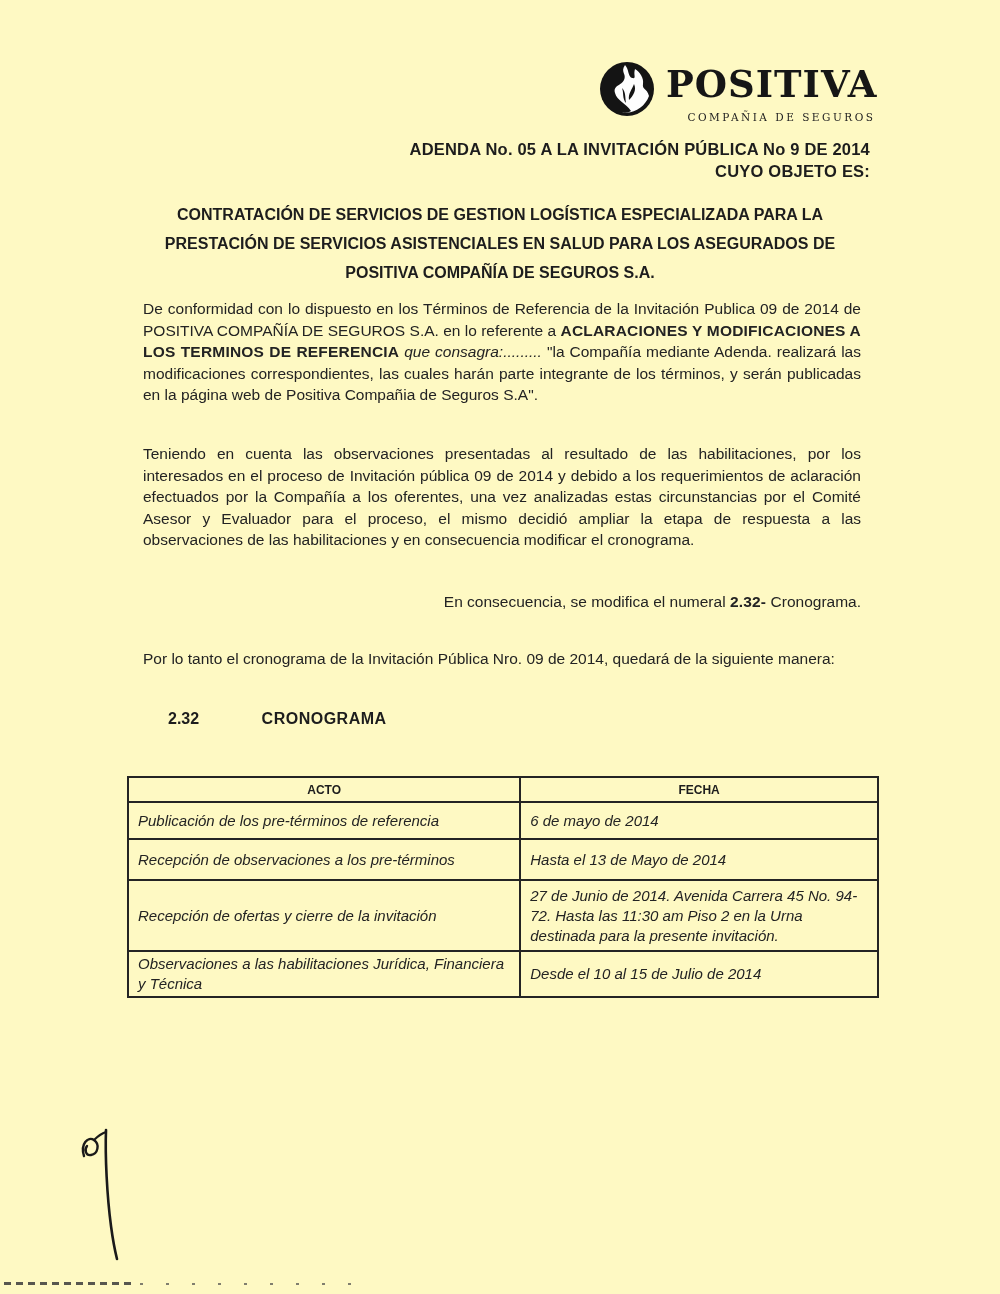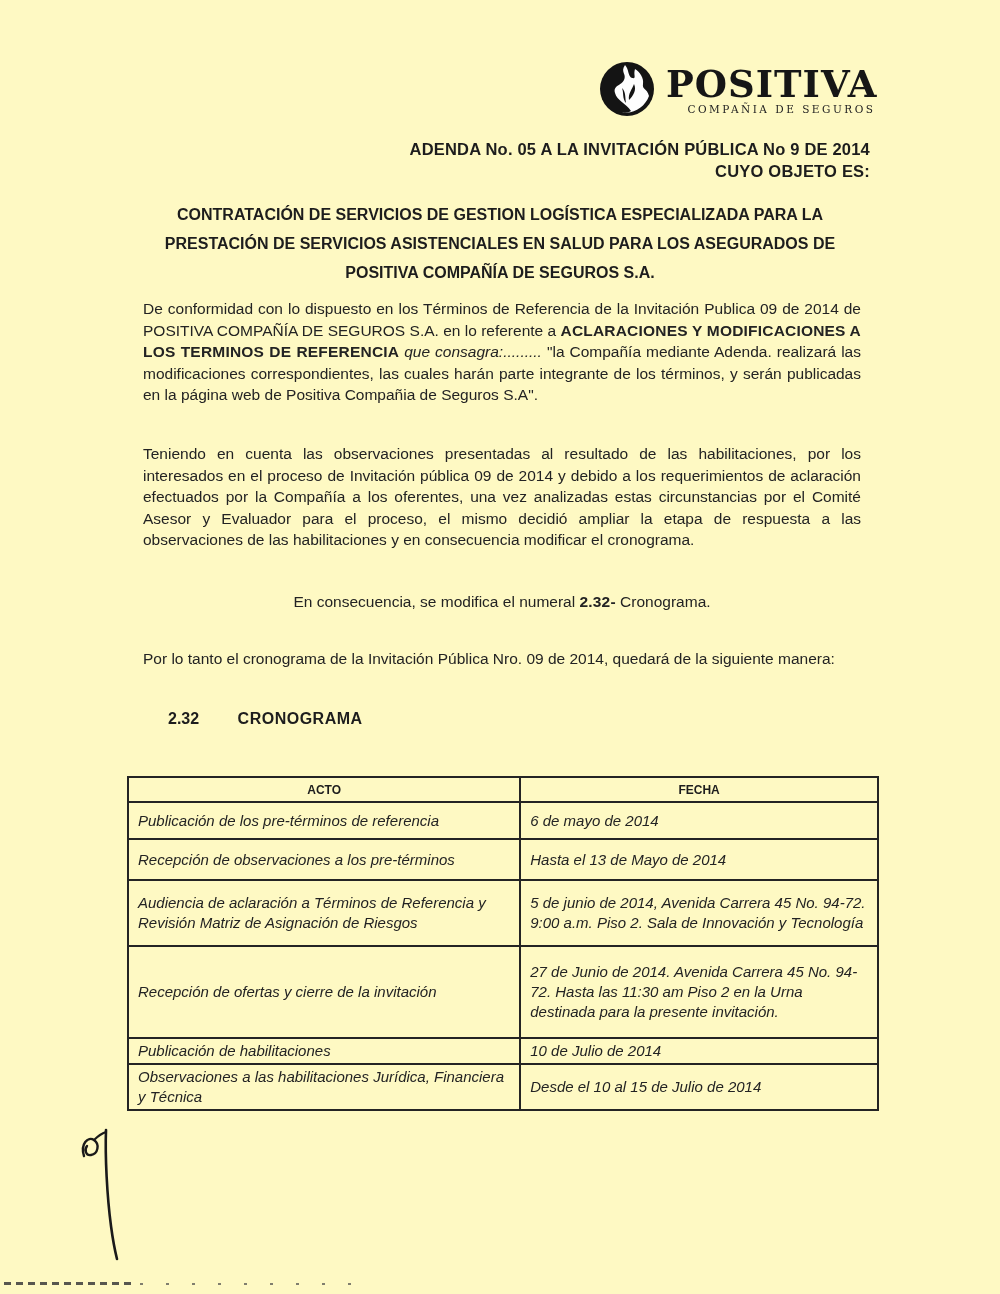--- a/index.html
+++ b/index.html
@@ -32,21 +32,21 @@
     font-weight: bold;
     letter-spacing: 1px;
     line-height: 1;
     color: #161616;
   }
   .logo-tagline {
     font-family: "DejaVu Serif", "Liberation Serif", serif;
     font-size: 10.5px;
     letter-spacing: 2.5px;
     color: #222;
-    margin-top: 0;
+    margin-top: 8px;
     align-self: flex-end;
     margin-right: 2px;
   }
 
   
   .title-block {
     position: absolute;
     left: 130px; top: 138px;
     width: 740px;
     text-align: right;
@@ -70,33 +70,33 @@
     position: absolute;
     left: 143px;
     width: 718px;
     font-size: 15.5px;
     line-height: 21.5px;
     text-align: justify;
     color: #232323;
   }
   .para.p1 { top: 298px; }
   .para.p2 { top: 443px; }
-  .para.p3 { top: 591px; text-align: center; }
+  .para.p3 { top: 591px; text-align: right; }
   .para.p4 { top: 648px; }
   .para b { letter-spacing: 0.2px; }
   .para .ital { font-style: italic; }
 
   .section-heading {
     position: absolute;
     left: 168px; top: 710px;
     font-weight: bold;
     font-size: 16px;
   }
   .section-heading .sec-num { display: inline-block; }
-  .section-heading .sec-title { display: inline-block; margin-left: 34px; letter-spacing: 0.5px; }
+  .section-heading .sec-title { display: inline-block; margin-left: 58px; letter-spacing: 0.5px; }
 
   
   .cron-table {
     position: absolute;
     left: 127px; top: 776px;
     width: 752px;
     border-collapse: collapse;
     font-size: 15px;
   }
   .cron-table th, .cron-table td {
@@ -115,21 +115,21 @@
     font-style: italic;
     line-height: 20px;
     color: #232323;
   }
   .cron-table .col-acto { width: 52.3%; }
   .cron-table .col-fecha { width: 47.7%; }
   tr.rh-a  td { height: 37px; }
   tr.rh-b  td { height: 41px; }
   tr.rh-c  td { height: 43px; }
   tr.rh-d  td { height: 66px; }
-  tr.rh-e  td { height: 92px; }
+  tr.rh-e  td { height: 71px; }
   tr.rh-f  td { height: 40px; }
   tr.rh-g  td { height: 25px; }
   tr.rh-h  td { height: 38px; }
 
   
   .handwriting {
     position: absolute;
     left: 76px; top: 1126px;
   }
   .scan-dashes-1 {
@@ -194,31 +194,23 @@
     </thead>
     <tbody>
       <tr class="rh-a">
         <td>Publicación de los pre-términos de referencia</td>
         <td>6 de mayo de 2014</td>
       </tr>
       <tr class="rh-b">
         <td>Recepción de observaciones a los pre-términos</td>
         <td>Hasta el 13 de Mayo de 2014</td>
       </tr>
-      <tr class="rh-d">
-        <td>Audiencia de aclaración a Términos de Referencia y Revisión Matriz de Asignación de Riesgos</td>
-        <td>5 de junio de 2014, Avenida Carrera 45 No. 94-72. 9:00 a.m. Piso 2. Sala de Innovación y Tecnología</td>
-      </tr>
       <tr class="rh-e">
         <td>Recepción de ofertas y cierre de la invitación</td>
         <td>27 de Junio de 2014.  Avenida Carrera 45 No. 94-72. Hasta las 11:30 am  Piso 2 en la Urna destinada para la presente invitación.</td>
-      </tr>
-      <tr class="rh-g">
-        <td>Publicación de habilitaciones</td>
-        <td>10 de Julio de 2014</td>
       </tr>
       <tr class="rh-h">
         <td>Observaciones a las habilitaciones Jurídica, Financiera y Técnica</td>
         <td>Desde el 10  al 15 de Julio de 2014</td>
       </tr>
     </tbody>
   </table>
 
   <svg class="handwriting" width="60" height="140" viewBox="0 0 60 140" aria-hidden="true">
     <path d="M30 4 C29 30 31 70 35 100 C37 115 39 125 41 133" fill="none" stroke="#1a1a1a" stroke-width="2.6" stroke-linecap="round"></path>

